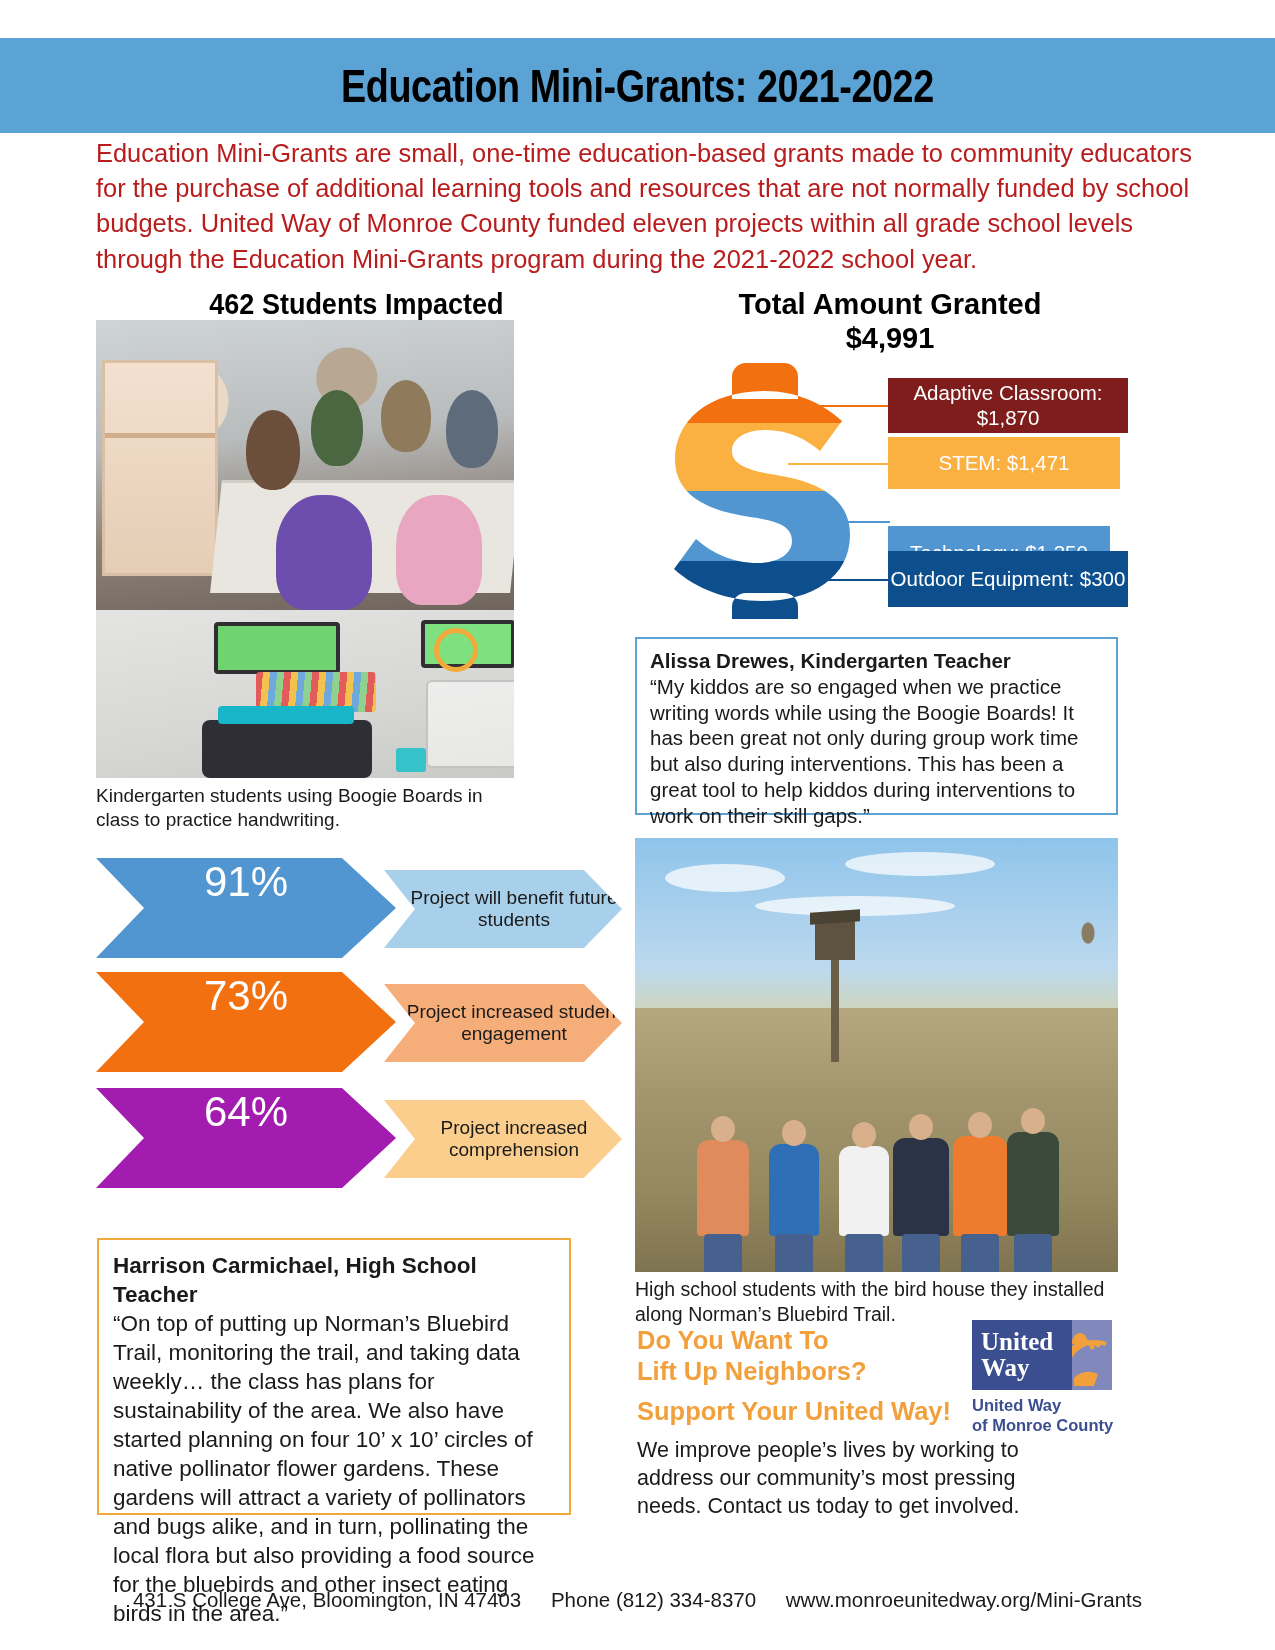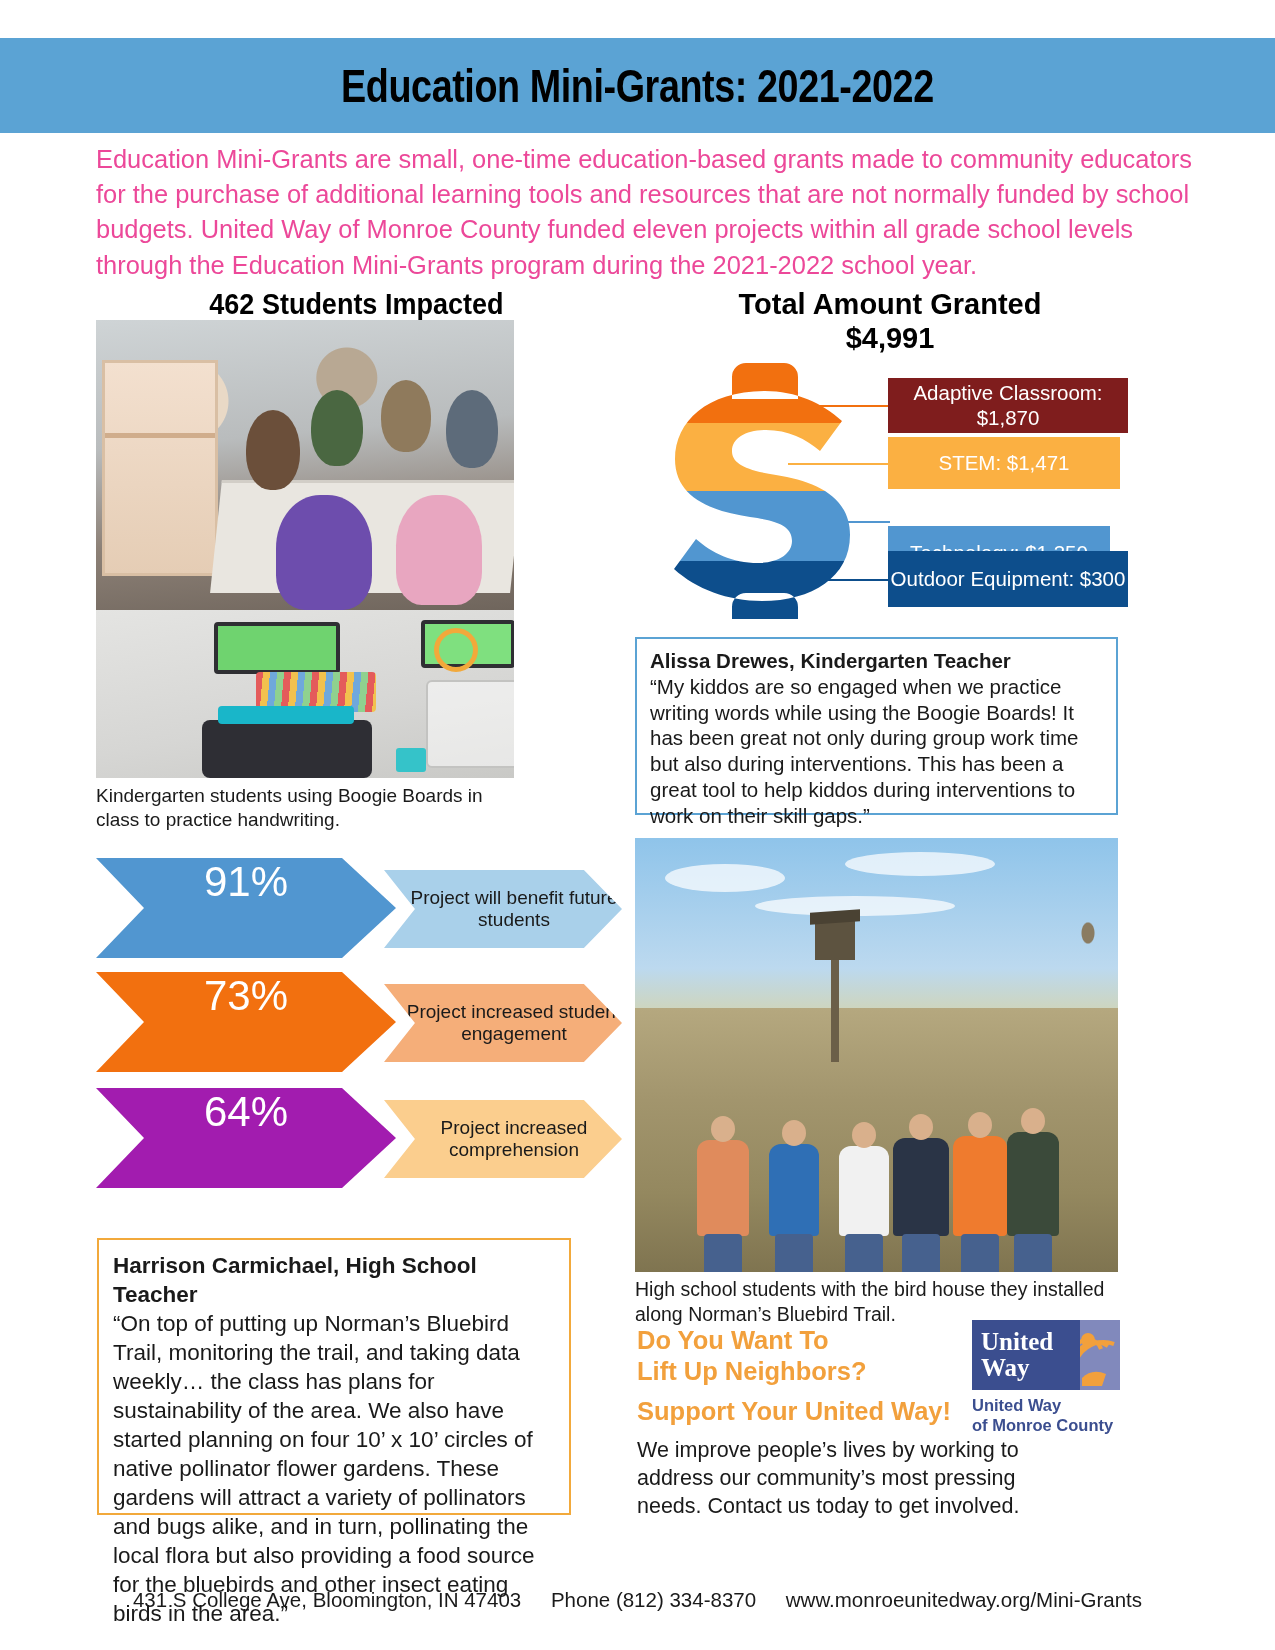--- a/index.html
+++ b/index.html
@@ -24,24 +24,24 @@
     font-weight:bold;
     font-size:46px;
     color:#000;
     letter-spacing:-0.5px;
     transform:scaleX(0.82);
     white-space:nowrap;
   }
 
   
   .intro{
-    position:absolute;left:96px;top:142px;width:1055px;
+    position:absolute;left:96px;top:136px;width:1055px;
     font-family:"Liberation Sans Narrow","Liberation Sans",sans-serif;
     font-stretch:condensed;
-    font-size:26.5px;line-height:1.33;color:#ec4899;
+    font-size:26.5px;line-height:1.33;color:#b91c1c;
   }
   .intro span{display:block;white-space:nowrap;transform:scaleX(0.96);transform-origin:left center;}
 
   
   .h2-left{
     position:absolute;left:96px;top:287px;width:520px;text-align:center;
     font-family:"Liberation Sans Narrow","Liberation Sans",sans-serif;
     font-stretch:condensed;font-weight:bold;font-size:30px;color:#000;
   }
   .h2-left span{display:inline-block;transform:scaleX(0.9);}
@@ -181,21 +181,21 @@
     font-stretch:condensed;font-weight:bold;font-size:25.5px;color:#F2A03C;
   }
   .cta-body{
     position:absolute;left:637px;top:1437px;width:420px;
     font-family:"Liberation Sans Narrow","Liberation Sans",sans-serif;
     font-stretch:condensed;font-size:21.5px;line-height:1.3;color:#1a1a1a;
   }
 
   
   .uw-logo{position:absolute;left:972px;top:1320px;width:148px;height:70px;display:flex;}
-  .uw-box{width:108px;height:70px;background:#3B4E8F;display:flex;flex-direction:column;
+  .uw-box{width:100px;height:70px;background:#3B4E8F;display:flex;flex-direction:column;
     justify-content:center;padding-left:9px;box-sizing:border-box;}
   .uw-box span{color:#fff;font-family:"Liberation Serif",serif;font-weight:bold;font-size:25px;line-height:1.03;}
   .uw-mark{width:40px;height:70px;background:#8189BC;position:relative;overflow:hidden;}
   .uw-sub{
     position:absolute;left:972px;top:1396px;width:160px;
     font-family:"Liberation Sans",sans-serif;font-weight:bold;font-size:16.5px;line-height:1.2;color:#3B4E8F;
   }
 
   
   .footer{

